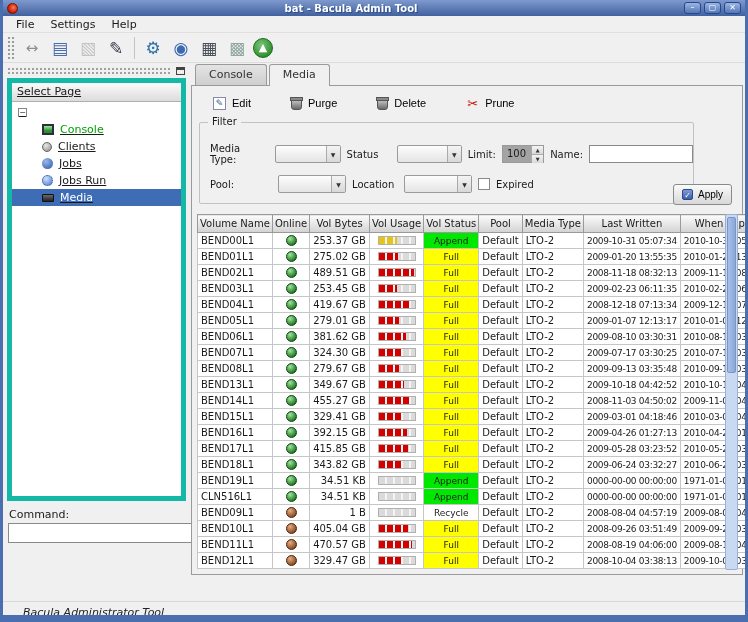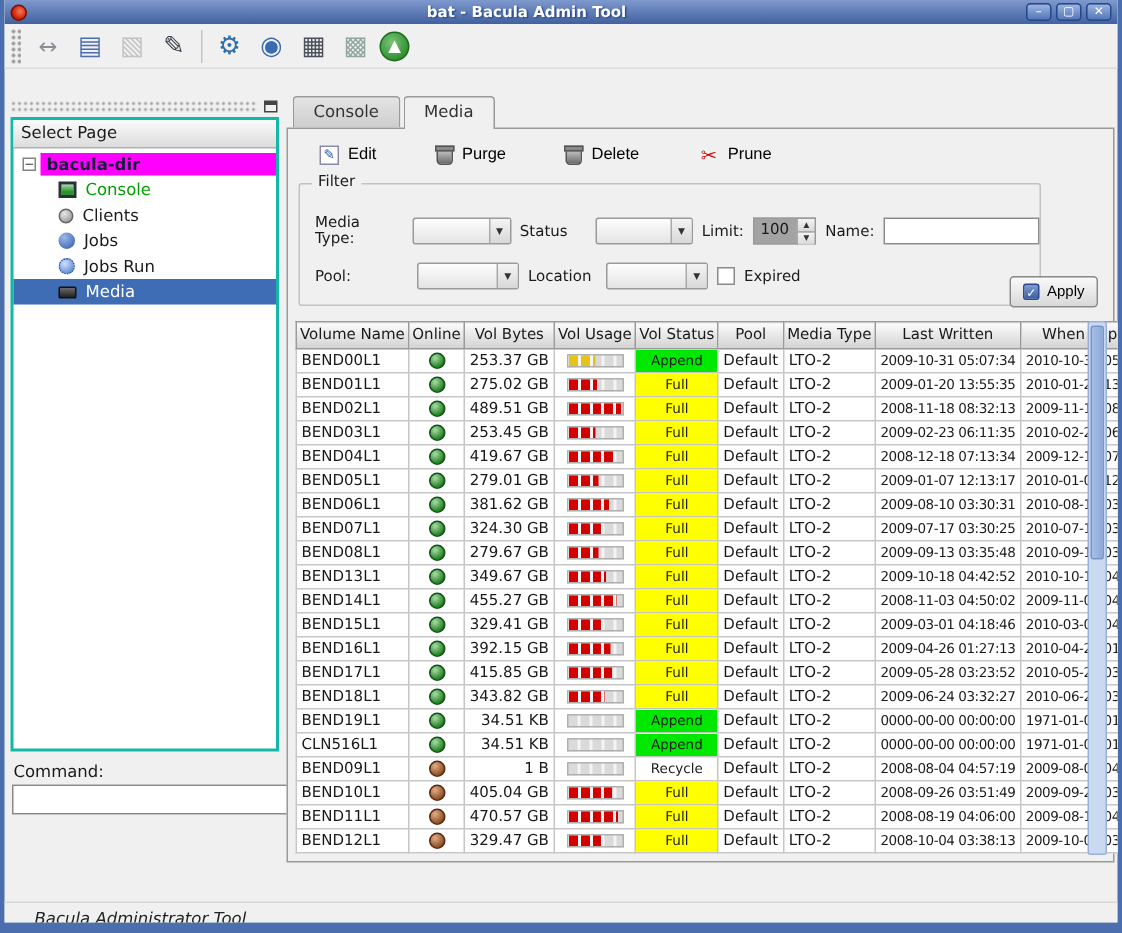--- a/index.html
+++ b/index.html
@@ -49,21 +49,21 @@
   
   .main{ position:absolute; top:64px; left:0; right:0; bottom:48px; }
 
   
   .dock{ position:absolute; left:0; top:0; width:186px; bottom:0; }
   .dock-handle{ height:11px; margin:1px 4px 2px 4px; display:flex; align-items:center; }
   .dock-dots{ flex:1; height:8px;
     background:radial-gradient(circle,#a0a0a0 0.8px,transparent 1.2px); background-size:4px 4px; }
   .float-icon{ width:9px; height:8px; border:1px solid #444; border-top:3px solid #444; margin-left:4px; }
   .pagebox{ position:absolute; left:4px; right:3px; top:14px; bottom:66px;
-    background:#fff; border:2px solid #14b8a6; }
+    background:#fff; border:5px solid #14b8a6;text-decoration:underline; }
   .pagebox-header{ height:19px; line-height:18px; padding:0 5px; font-size:11px;
     background:linear-gradient(#fbfbfb,#dcdcdc); border-bottom:1px solid #b0b0b0; }
   .tree{ padding:2px 0; }
   .tree-root-row{ display:flex; align-items:center; height:17px; }
   .expander{ width:9px; height:9px; border:1px solid #848484; background:#fff; margin:0 3px 0 6px;
     font-size:8px; line-height:7px; text-align:center; color:#333; flex:none; }
   .tree-root-label{ flex:1; background:#ff00ff; color:#1a1a3a; font-weight:bold;
     padding:1px 4px; font-size:11px; }
   .tree-item{ display:flex; align-items:center; height:17px; padding-left:30px; font-size:11px; }
   .tree-item.selected{ background:#3e6db5; color:#fff; }
@@ -172,20 +172,25 @@
   <div class="titlebar">
     <span class="title-icon"></span>
     <span class="title-text">bat - Bacula Admin Tool</span>
     <span class="win-controls">
         <span class="winbtn">–</span>
         <span class="winbtn">▢</span>
         <span class="winbtn">✕</span>
       </span>
   </div>
 
+  <div class="menubar">
+      <span class="menu-item">File</span>
+      <span class="menu-item">Settings</span>
+      <span class="menu-item">Help</span>
+    </div>
 
   <div class="toolbar">
     <span class="tb-handle"></span>
   <span class="tbicon tb-connect">↔</span>
       <span class="tbicon tb-console-list">▤</span>
       <span class="tbicon tb-report">▧</span>
       <span class="tbicon tb-label">✎</span>
       <span class="tb-sep"></span>
       <span class="tbicon tb-run-job">⚙</span>
       <span class="tbicon tb-restore">◉</span>
@@ -199,21 +204,20 @@
     <div class="dock">
       <div class="dock-handle">
         <span class="dock-dots"></span>
         <span class="float-icon"></span>
       </div>
       <div class="pagebox">
         <div class="pagebox-header">Select Page</div>
         <div class="tree">
           <div class="tree-root-row">
             <span class="expander">−</span>
-            <span class="tree-root-label">bacula-dir</span>
           </div>
           <div id="tree-items">
               <div class="tree-item">
                 <span class="ti tri-console"></span>
                 <span style="color: rgb(0, 160, 0);">Console</span>
               </div>
               <div class="tree-item">
                 <span class="ti tri-clients"></span>
                 <span>Clients</span>
               </div>

